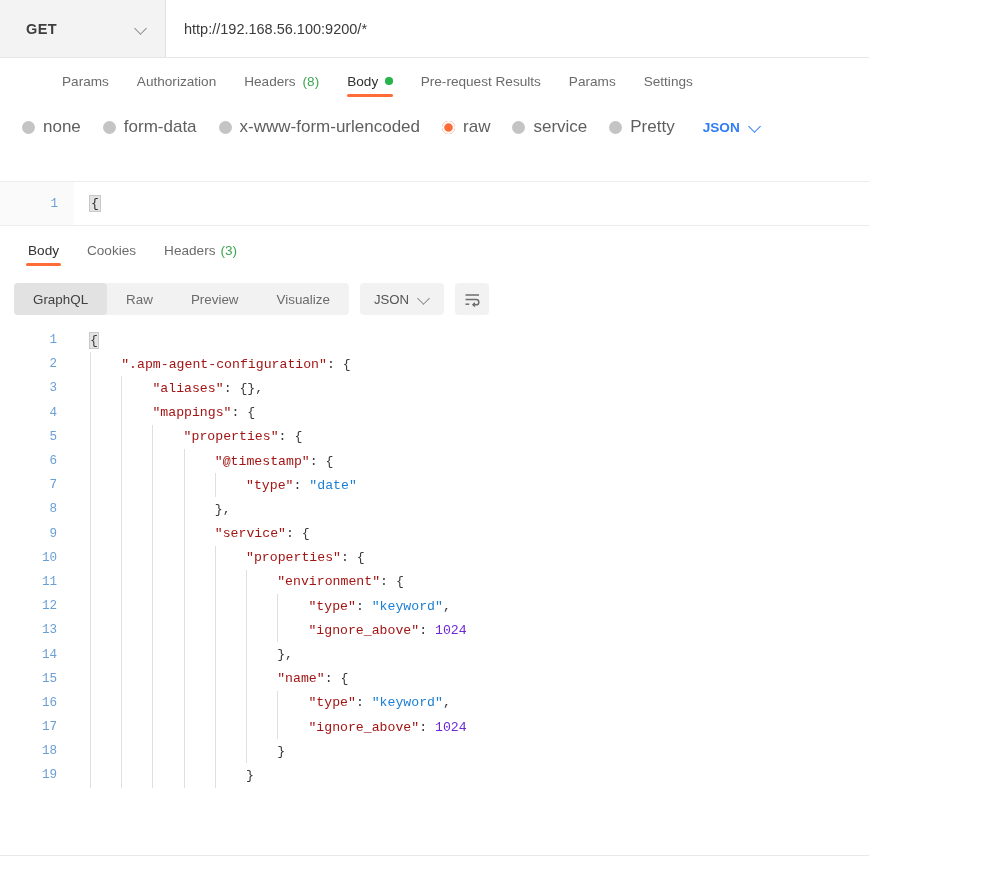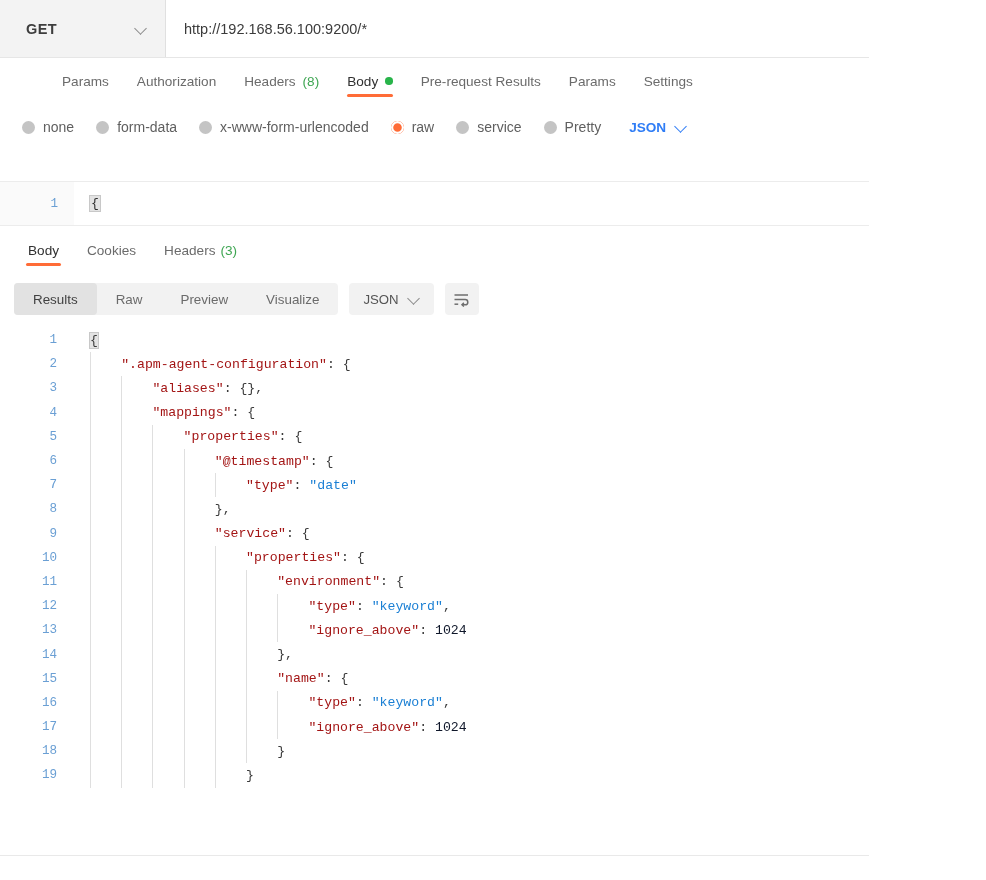--- a/index.html
+++ b/index.html
@@ -63,21 +63,21 @@
   .dot-green { width:7.5px; height:7.5px; border-radius:50%; background:#28b44a; display:inline-block; }
   .paren-green { color:#3fa653; }
 
   
   .body-type-row {
     position:absolute; left:0; top:104px; width:986px; height:46px;
     display:flex; align-items:center; padding-left:22px;
   }
   .radio-opt {
     display:flex; align-items:center; gap:8px; margin-right:22px;
-    font-size:14px; color:#5f5f5f; cursor:pointer; white-space:nowrap;
+    font-size:17px; color:#5f5f5f; cursor:pointer; white-space:nowrap;
   }
   .rdot {
     width:13px; height:13px; border-radius:50%;
     background:#c4c4c4; flex:none;
   }
   .rdot.sel { background:#ff6c37; box-shadow: inset 0 0 0 2.2px #fff, inset 0 0 0 3.4px #ff6c37; }
   .json-select {
     display:flex; align-items:center; gap:9px; margin-left:6px; cursor:pointer;
   }
   .json-select .jtxt { font-size:13.6px; color:#2f7df6; font-weight:bold; }
@@ -158,21 +158,21 @@
     color:#6a9fd4; font-size:12.6px;
   }
   .ccontent { position:relative; flex:1; height:100%; display:flex; align-items:center; }
   .guides { position:absolute; left:0; top:0; bottom:0; width:100%; pointer-events:none; }
   .guide {
     position:absolute; top:0; bottom:0; width:1px; background:#dfdfdf;
   }
   .ctext { position:relative; z-index:2; padding-left:16px; }
   .k  { color:#a31515; }
   .s  { color:#1a7fd4; }
-  .n  { color:#0f172a; }
+  .n  { color:#6d28d9; }
   .p  { color:#3a3a3a; }
   .bhl { background:#e3e3e3; outline:1px solid #c8c8c8; }
 
   .bottom-rule {
     position:absolute; left:0; top:855px; width:986px; height:1px; background:#e9e9e9;
   }
 </style>
 </head>
 <body>
 
@@ -263,21 +263,21 @@
     </div>
     <div class="restab">
       <span>Headers</span>
       <span class="paren-green">(3)</span>
     </div>
   </div>
 
   <div class="view-toolbar">
     <div class="seg-group">
       <div class="seg active">
-        <span>Results</span>
+        <span>GraphQL</span>
       </div>
       <div class="seg">
         <span>Raw</span>
       </div>
       <div class="seg">
         <span>Preview</span>
       </div>
       <div class="seg">
         <span>Visualize</span>
       </div>

